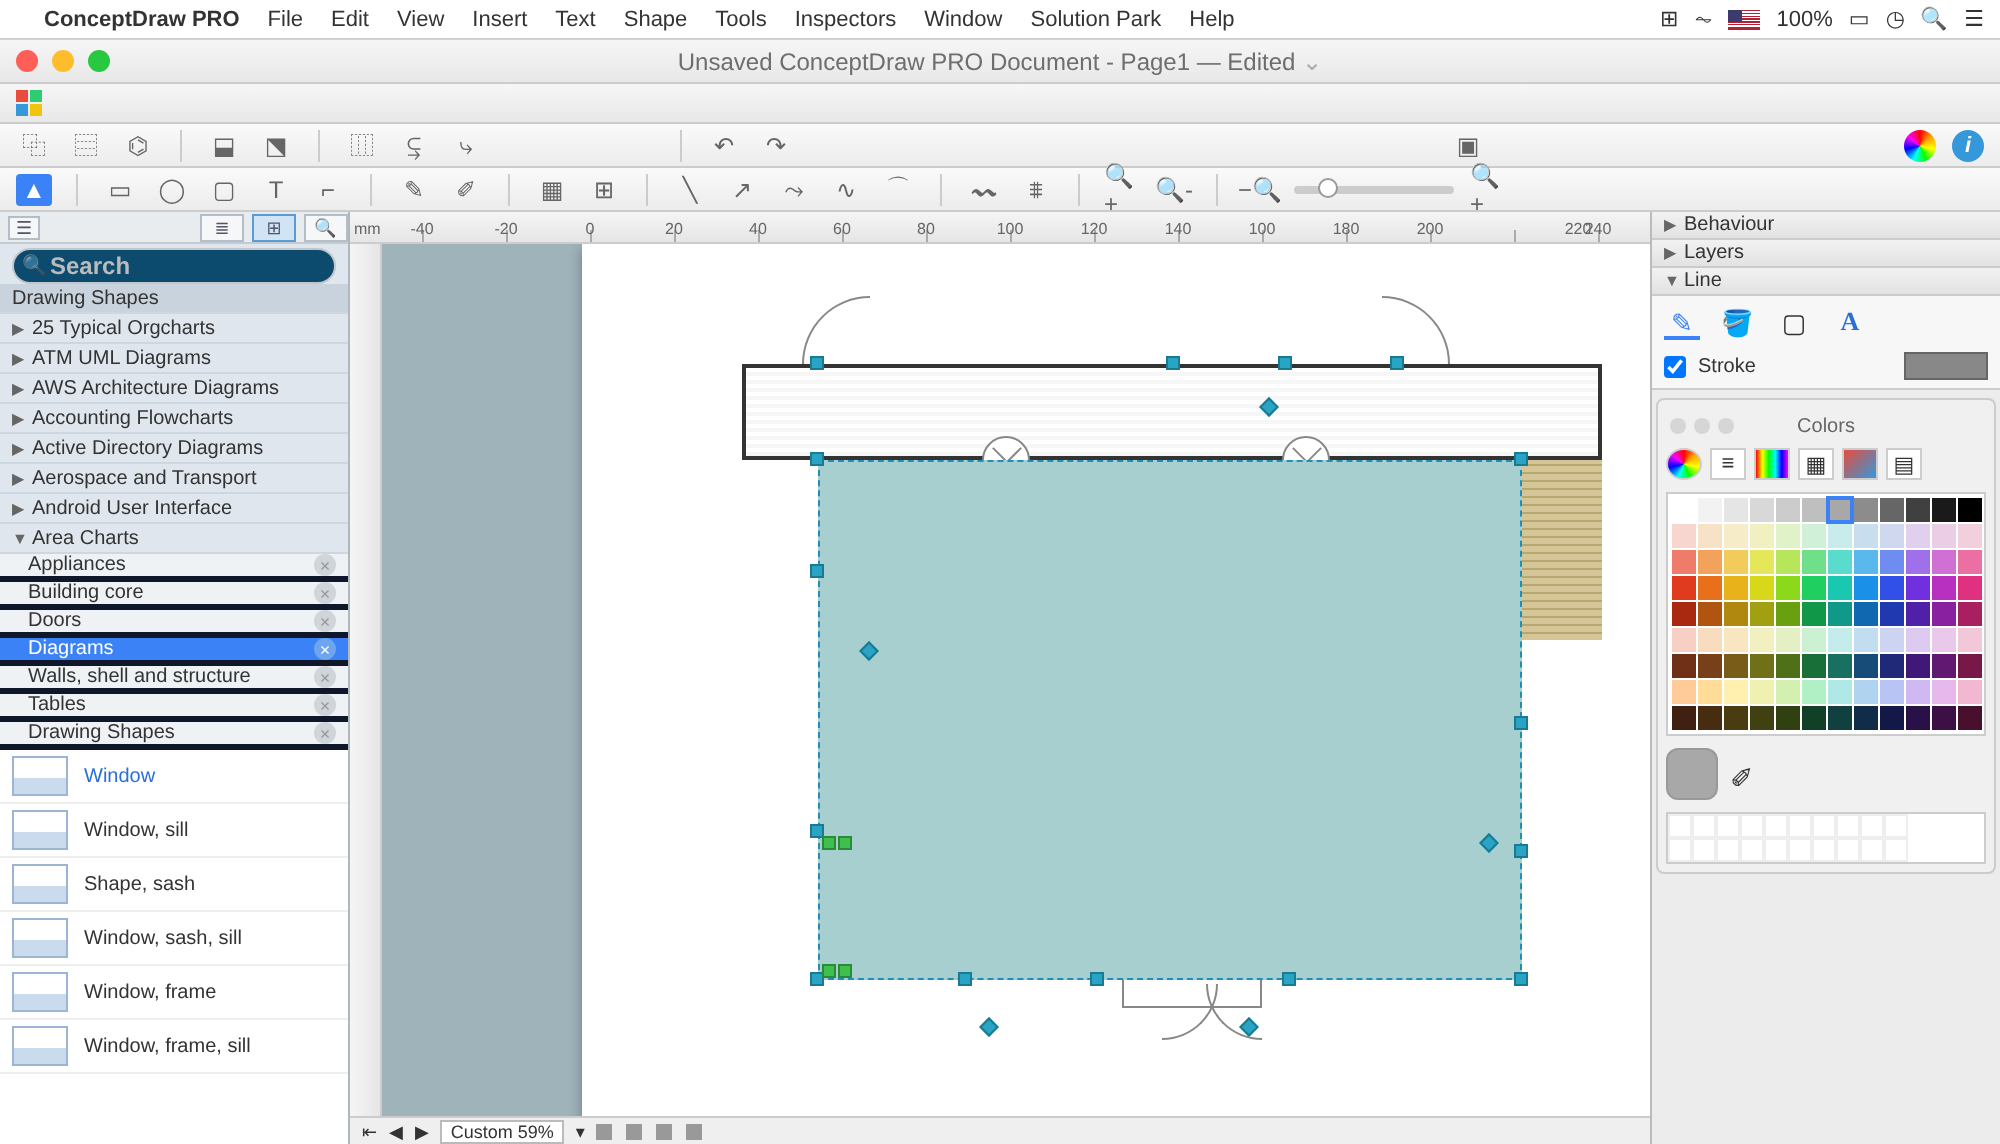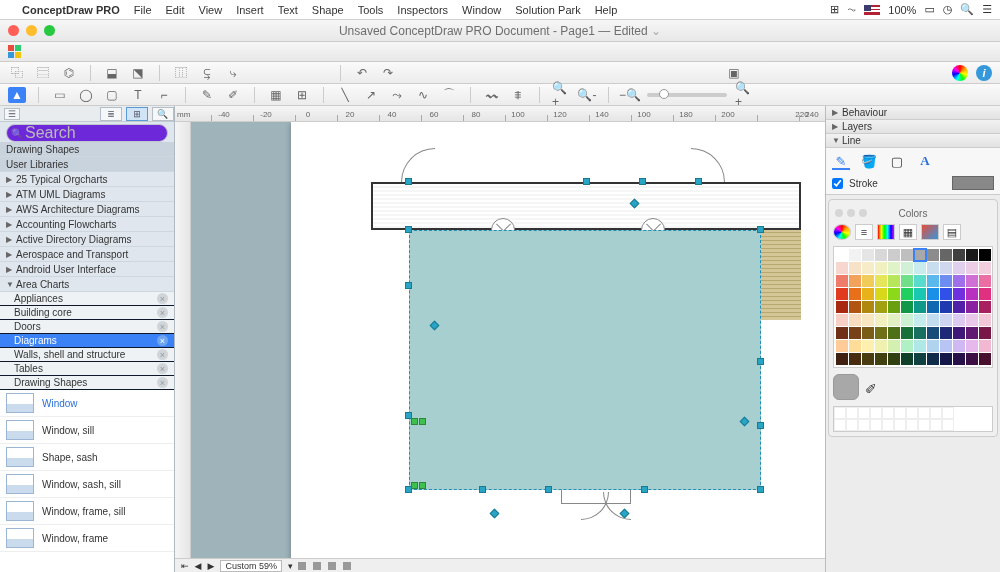--- a/index.html
+++ b/index.html
@@ -32,40 +32,40 @@
 .colorball{width:16px;height:16px;border-radius:50%;background:conic-gradient(red,orange,yellow,lime,cyan,blue,magenta,red);}
 .infoball{width:16px;height:16px;border-radius:50%;background:#3498db;color:#fff;display:flex;align-items:center;justify-content:center;font-style:italic;font-weight:bold;font-size:11px;}
 
 
 .main { display: flex; height: 466px; }
 .leftpanel { width: 175px; background: #dfe6ed; border-right: 1px solid #b0b8bf; display:flex; flex-direction:column; }
 .lefttabs{height:16px; background:#e8ecef; border-bottom:1px solid #c3cbd2; display:flex; align-items:center; padding-left:4px; gap:4px; font-size:9px; color:#556;}
 .lefttabs .tabicon{width:22px;height:14px;border:1px solid #b5bec7;background:#f5f7f9;display:flex;align-items:center;justify-content:center;}
 .lefttabs .active{background:#d0e4f5;border-color:#5a9bd4;}
 .searchrow{height:20px;padding:2px 6px;}
-.searchbox{width:100%;height:18px;border:1px solid #c0c7cd;border-radius:9px;background:#6d28d9;padding:0 18px;font-size:16px;color:#999;display:flex;align-items:center;position:relative;}
+.searchbox{width:100%;height:18px;border:1px solid #c0c7cd;border-radius:9px;background:#0c4a6e;padding:0 18px;font-size:12px;color:#999;display:flex;align-items:center;position:relative;font-weight:bold;}
 .searchbox::before{content:"🔍";position:absolute;left:4px;font-size:10px;opacity:.5;}
 .liblist{flex:0 0 auto;}
 .librow{height:15px;padding:0 6px;display:flex;align-items:center;color:#333;font-size:10px;border-bottom:1px solid #cfd7de;cursor:pointer;}
 .librow.header{background:#c9d3dd;font-weight:normal;}
 .librow .tri{width:10px;color:#666;font-size:8px;}
 .sublist{background:#eef2f5;}
-.subrow{height:14px;padding:0 6px 0 14px;display:flex;align-items:center;font-size:10px;color:#333;border-bottom:1px solid #0f172a;position:relative;}
+.subrow{height:14px;padding:0 6px 0 14px;display:flex;align-items:center;font-size:10px;color:#333;border-bottom:3px solid #0f172a;position:relative;}
 .subrow .closex{position:absolute;right:6px;color:#999;width:11px;height:11px;border-radius:50%;background:#d0d5da;display:flex;align-items:center;justify-content:center;font-size:9px;}
 .subrow.sel{background:#3b82f6;color:#fff;}
 .subrow.sel .closex{background:#6ea5ef;color:#fff;}
 .shapelist{background:#fff;flex:1;overflow:hidden;}
 .shaperow{height:27px;display:flex;align-items:center;padding:0 6px;gap:8px;font-size:10px;border-bottom:1px solid #eee;}
 .shaperow.sel{color:#2a6fd6;}
 .shapethumb{width:28px;height:20px;border:1px solid #9bb5d3;background:linear-gradient(#fff 55%,#cadbed 55%);}
 
 .canvasarea{flex:1;position:relative;background:#ececec;display:flex;flex-direction:column;}
 .hruler{height:16px;background:linear-gradient(#f5f5f5,#e6e6e6);border-bottom:1px solid #ccc;display:flex;align-items:flex-end;position:relative;font-size:8px;color:#666;}
 .hruler .tick{position:absolute;bottom:0;border-left:1px solid #aaa;height:6px;}
-.hruler .ticklab{position:absolute;bottom:2px;transform:translateX(-50%);margin-left:13px;}
+.hruler .ticklab{position:absolute;bottom:2px;transform:translateX(-50%);}
 .hruler .unit{position:absolute;left:2px;bottom:2px;}
 .canvwrap{flex:1;position:relative;overflow:hidden;}
 .vruler{position:absolute;left:0;top:0;bottom:0;width:16px;background:linear-gradient(90deg,#f5f5f5,#e6e6e6);border-right:1px solid #ccc;}
 .canvas{position:absolute;left:16px;right:0;top:0;bottom:0;background:#9fb3ba;}
 .page{position:absolute;left:100px;top:0;width:560px;height:460px;background:#fff;box-shadow:0 2px 6px rgba(0,0,0,.3);}
 
 
 .wallH{position:absolute;background:#fff;border:2px solid #333;}
 .room{position:absolute;background:#a7cfd0;border:1px dashed #1f8fb5;}
 .selhandle{width:7px;height:7px;background:#2aa4c4;border:1px solid #187a93;position:absolute;}
@@ -225,23 +225,20 @@
       <span class="tabicon">🔍</span>
     </div>
     <div class="searchrow">
       <div class="searchbox">
           <span style="color:#bbb">Search</span>
         </div>
     </div>
     <div class="liblist">
       <div class="librow header">
           <span>Drawing Shapes</span>
-        </div>
-      <div class="librow header">
-          <span>User Libraries</span>
         </div>
       <div class="librow">
           <span class="tri">▶</span>
           <span>25 Typical Orgcharts</span>
         </div>
       <div class="librow">
           <span class="tri">▶</span>
           <span>ATM UML Diagrams</span>
         </div>
       <div class="librow">
@@ -311,25 +308,25 @@
       <div class="shaperow">
           <span class="shapethumb"></span>
           <span>Shape, sash</span>
         </div>
       <div class="shaperow">
           <span class="shapethumb"></span>
           <span>Window, sash, sill</span>
         </div>
       <div class="shaperow">
           <span class="shapethumb"></span>
-          <span>Window, frame, sill</span>
+          <span>Window, frame</span>
         </div>
       <div class="shaperow">
           <span class="shapethumb"></span>
-          <span>Window, frame</span>
+          <span>Window, frame, sill</span>
         </div>
     </div>
   </div>
 
   <div class="canvasarea">
     <div class="hruler">
       <span class="unit">mm</span>
     <div class="tick" style="left: 36px;"></div>
         <div class="ticklab" style="left: 36px;">-40</div>
         <div class="tick" style="left: 78px;"></div>

